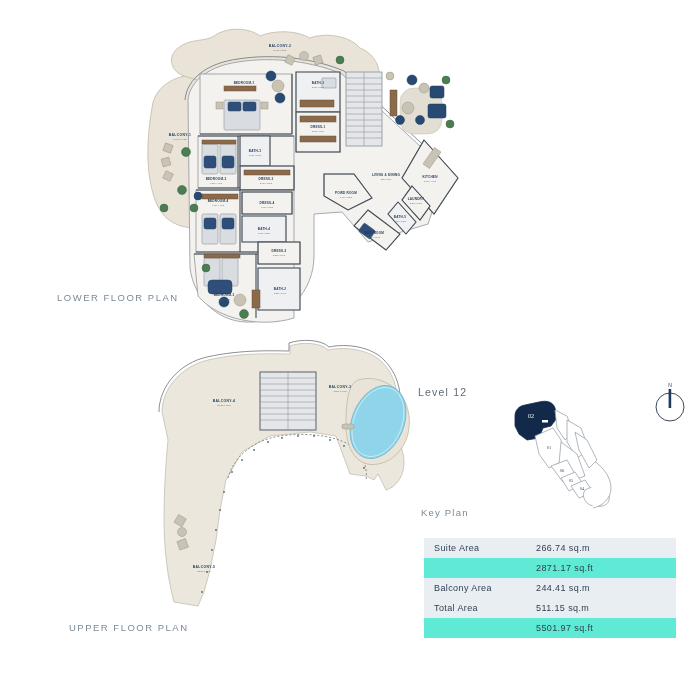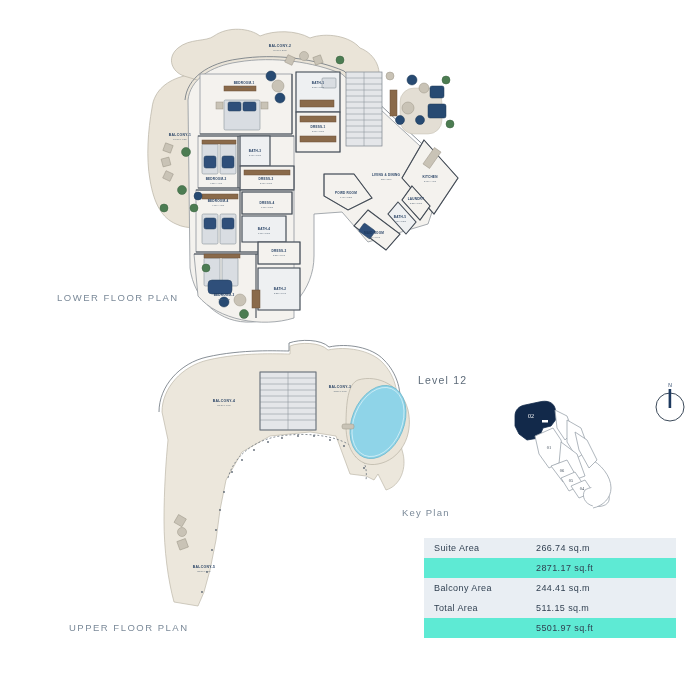--- a/index.html
+++ b/index.html
@@ -330,21 +330,21 @@
     <text class="rdim" x="74" y="66">52.1m x 6.6m</text>
     <text class="blabel" x="190" y="48">BALCONY-3</text>
     <text class="rdim" x="190" y="52">11.2m x 8.0m</text>
     <text class="blabel" x="54" y="228">BALCONY-5</text>
     <text class="rdim" x="54" y="232">33.0m x 5.0m</text>
   </svg>
 </div>
 
 <div class="abs plan-title" style="left:62px;top:622px;text-align:right;">UPPER FLOOR PLAN</div>
 
-<div class="abs level-text" style="left:418px;top:374px;">Level 12</div>
+<div class="abs level-text" style="left:418px;top:386px;">Level 12</div>
 
 <div class="abs" style="left:505px;top:398px;width:115px;height:112px;">
   <svg viewBox="0 0 115 112" width="115" height="112">
 
     <path class="kp-sel" d="M10,18 C10,12 14,8 20,7 L34,4 C42,2 48,4 50,10
              L52,20 L46,28 L38,30 L34,40 L22,42 L14,36 L10,28 Z"></path>
     <rect x="37" y="22" width="6" height="2.5" fill="#ffffff"></rect>
     <text class="kp-num-sel" x="26" y="20">02</text>
 
     <path class="kp-out" d="M30,38 L48,30 L56,42 L60,62 L44,70 L34,56 Z"></path>
@@ -364,21 +364,21 @@
     <text class="kp-num" x="77" y="92">04</text>
 
     <path class="kp-out" d="M80,92 C90,86 102,90 104,98 C106,106 98,110 88,108 C80,106 76,98 80,92 Z"></path>
     <text class="kp-num" x="92" y="102">03</text>
 
     <path class="kp-out" d="M84,60 C96,66 106,78 106,90 C106,100 98,108 88,110"></path>
     <path class="kp-out" d="M70,34 L82,42 L92,62 L84,70 L74,52 Z"></path>
   </svg>
 </div>
 
-<div class="abs keyplan-text" style="left:402px;top:507px;">Key Plan</div>
+<div class="abs keyplan-text" style="left:421px;top:507px;">Key Plan</div>
 
 <div class="abs" style="left:648px;top:376px;width:44px;height:52px;">
   <svg viewBox="0 0 44 52" width="44" height="52">
     <text class="cmp-t" x="22" y="11">N</text>
     <circle class="cmp-c" cx="22" cy="31" r="14"></circle>
     <rect class="cmp-n" x="20.6" y="13" width="2.6" height="19"></rect>
   </svg>
 </div>
 
 <div id="area-table">

